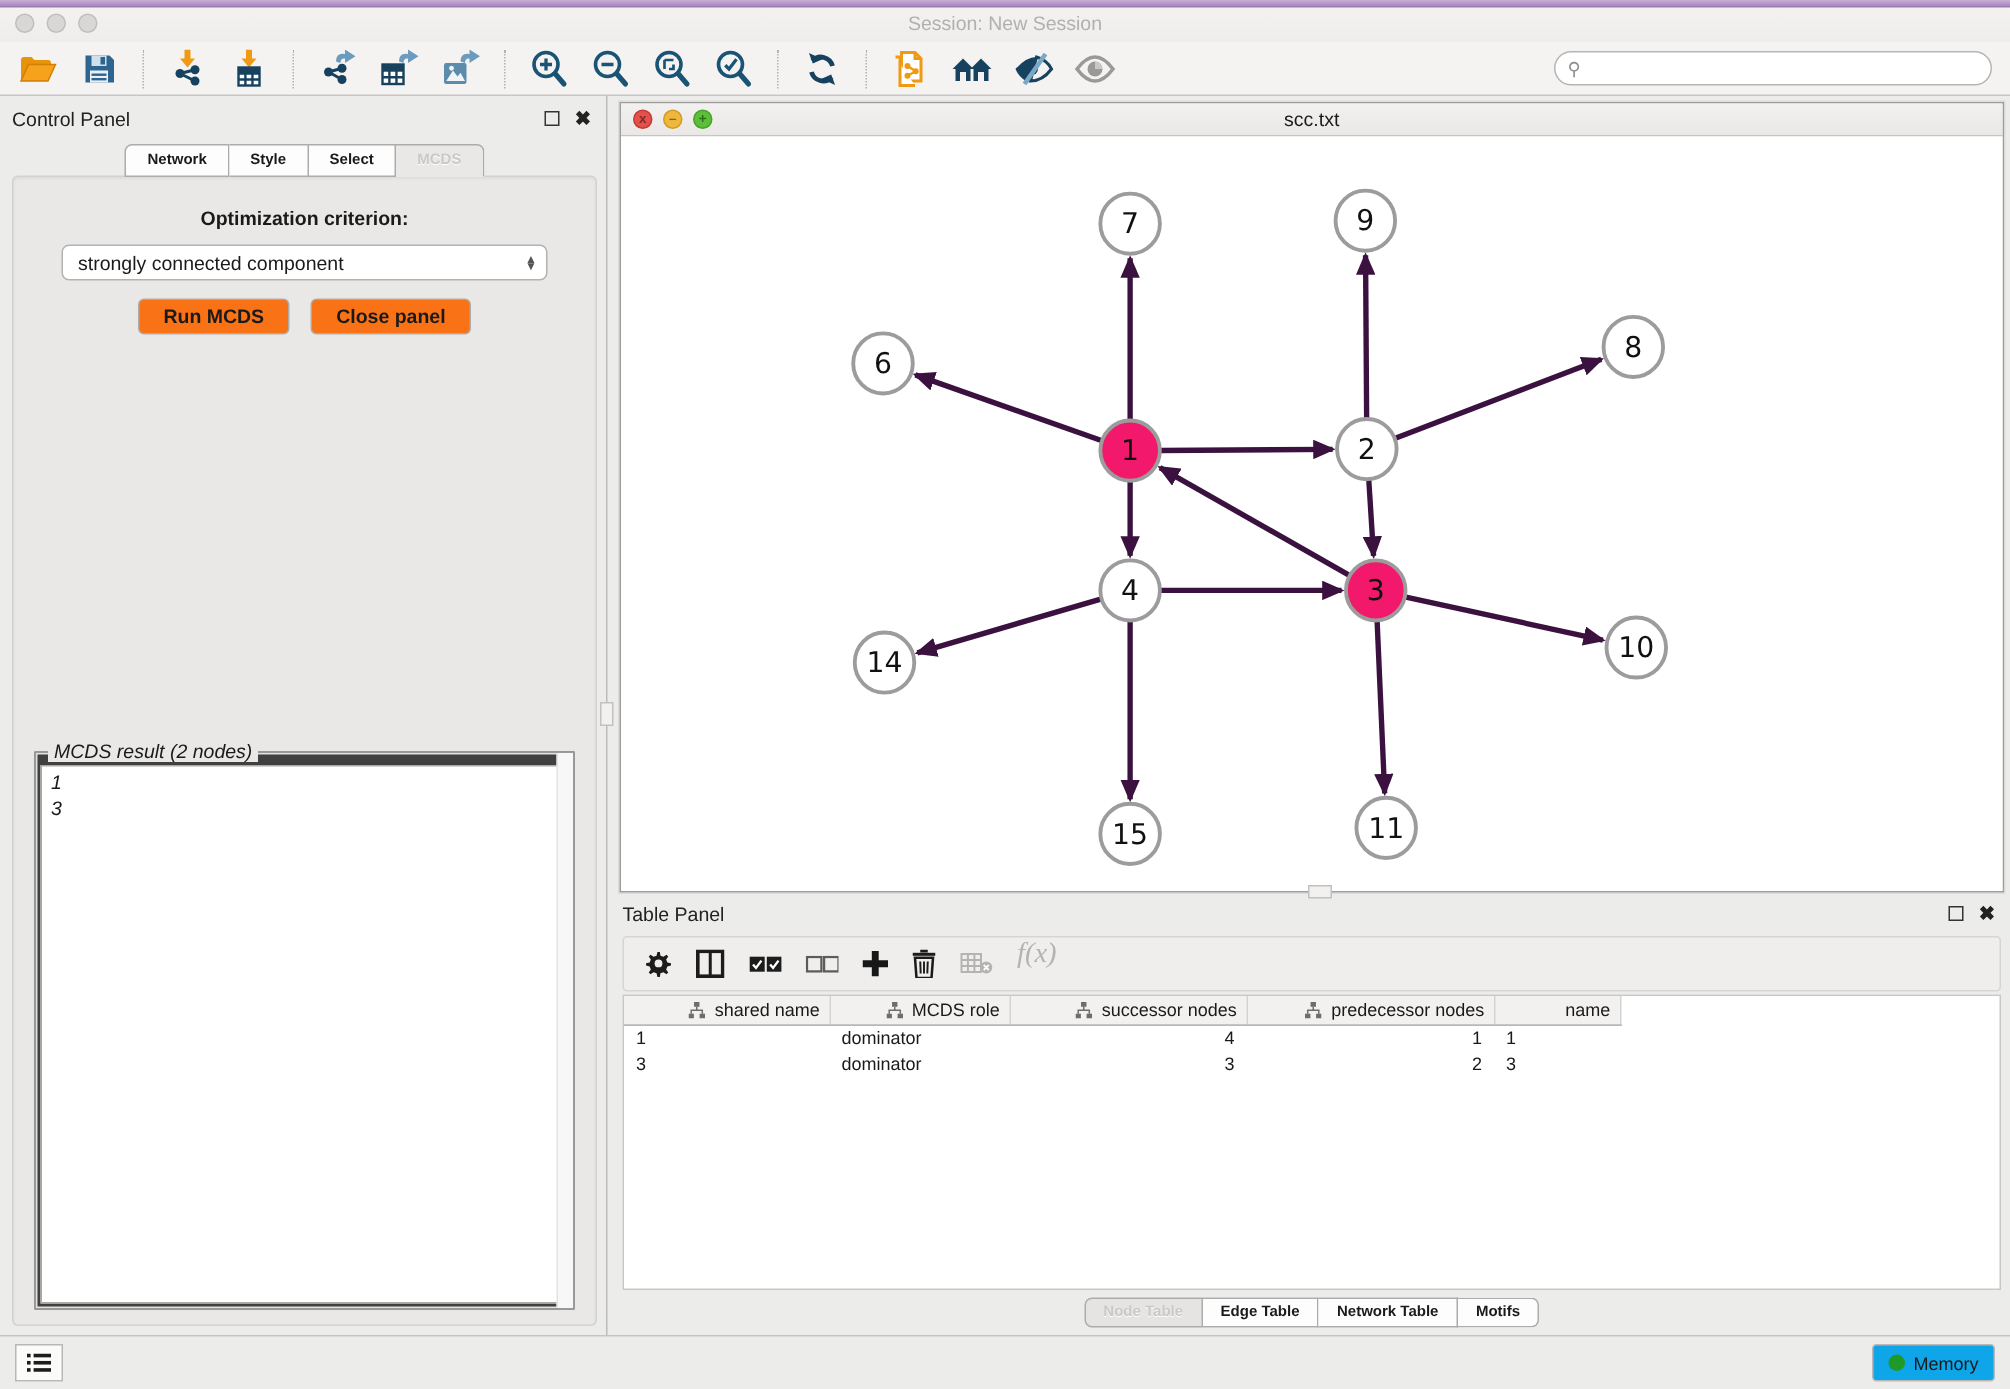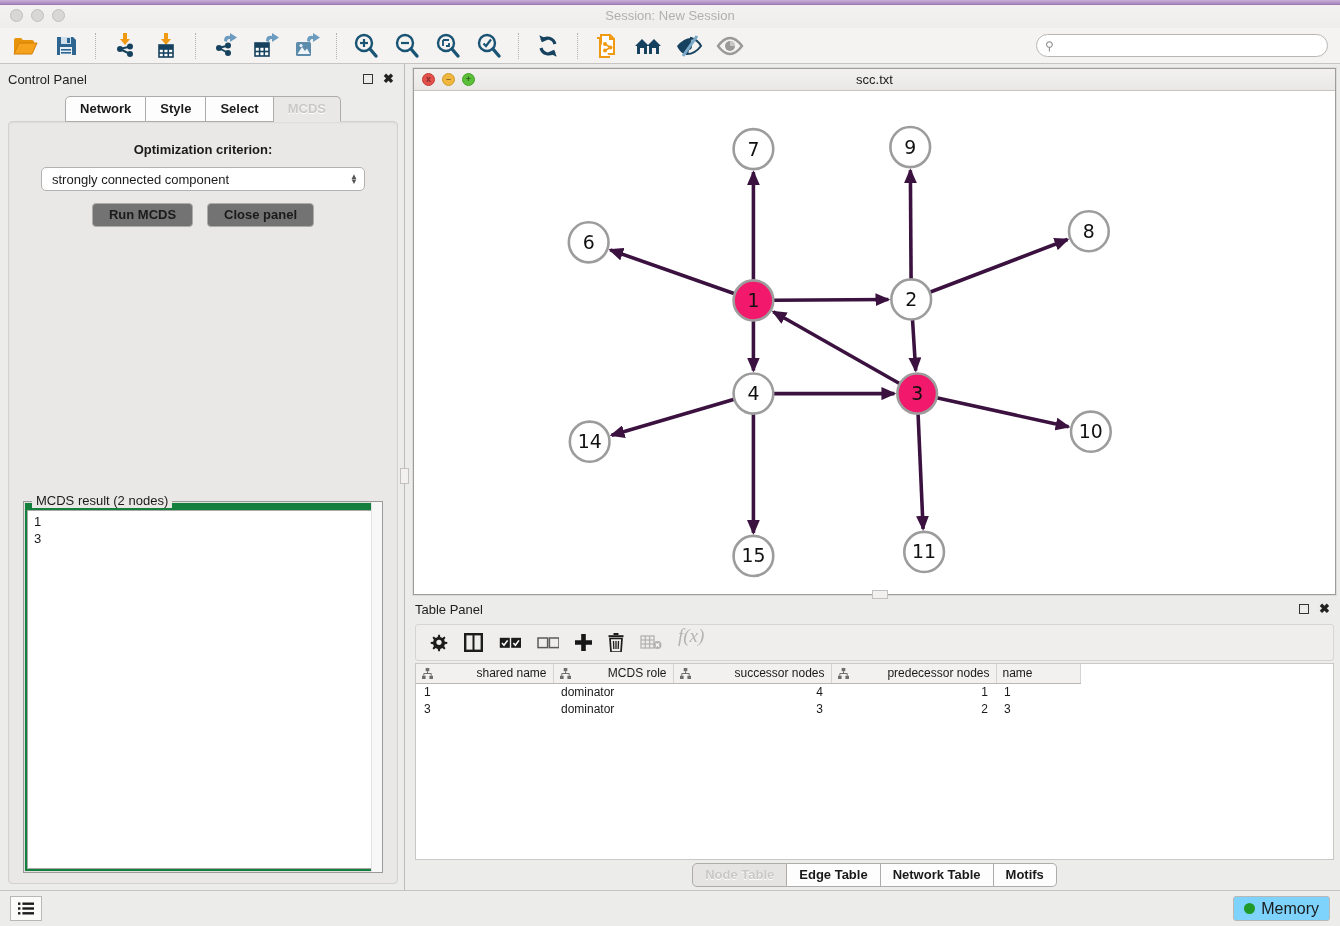--- a/index.html
+++ b/index.html
@@ -31,37 +31,37 @@
   .main { flex:1; display:flex; min-height:0; }
 
   
   .control-panel { width:404px; flex:0 0 auto; display:flex; flex-direction:column; padding:4px 6px 6px 8px; position:relative; }
   .panel-header { height:22px; display:flex; align-items:center; font-size:13px; color:#222; flex:0 0 auto; }
   .panel-header .ph-title { flex:1; }
   .ph-icons { display:flex; gap:10px; align-items:center; padding-right:4px; }
   .ph-float { width:10px; height:10px; border:1.5px solid #333; display:inline-block; }
   .ph-close { font-size:13px; font-weight:bold; color:#222; line-height:10px; }
   .cp-tabs { display:flex; justify-content:center; margin-top:6px; position:relative; z-index:2; }
-  .tab { font-size:13px; font-weight:bold; padding:4px 14px 5px; background:#fdfdfd; border:1px solid #adacaa; color:#1a1a1a; }
+  .tab { font-size:10px; font-weight:bold; padding:4px 14px 5px; background:#fdfdfd; border:1px solid #adacaa; color:#1a1a1a; }
   .tab:first-child { border-radius:5px 0 0 0; }
   .tab + .tab { border-left:none; }
   .tab:last-child { border-radius:0 5px 0 0; }
   .tab.active { background:#e9e8e6; color:#c9c8c6; text-shadow:0 1px 0 #fff; border-bottom:1px solid #e9e8e6;text-align:center; }
   .cp-body { flex:1; background:#e9e8e6; border:1px solid #d2d1cf; border-radius:4px; margin-top:-1px;
       box-shadow:inset 0 1px 2px rgba(0,0,0,.06); display:flex; flex-direction:column; padding:14px 14px 10px; min-height:0; }
   .opt-label { text-align:center; font-size:13px; font-weight:bold; color:#1a1a1a; margin-top:6px; }
   .cp-select { margin:10px 18px 0; height:24px; background:#fff; border:1px solid #b3b2b0; border-radius:5px;
       display:flex; align-items:center; padding:0 6px 0 10px; font-size:13px; }
   .cp-select .sel-text { flex:1; }
   .stepper { display:flex; flex-direction:column; line-height:5px; color:#555; font-size:8px; }
   .cp-buttons { display:flex; justify-content:center; gap:14px; margin-top:12px; }
-  .btn { background:#737373; border:1px solid #ababa9; border-radius:4px; font-size:13px; font-weight:bold;
+  .btn { background:#f97316; border:1px solid #ababa9; border-radius:4px; font-size:13px; font-weight:bold;
       padding:3px 16px 4px; color:#1a1a1a; }
   .mcds-result { margin-top:auto; border:1px solid #9b9a98; box-shadow:inset 0 0 0 1px #e0e0de;
-      padding:1px; height:372px; position:relative; background:#15803d; }
+      padding:1px; height:372px; position:relative; background:#404040;font-style:italic; }
   .mcds-legend { position:absolute; top:-9px; left:8px; background:#e9e8e6; padding:0 4px; font-size:13px; }
   .mcds-text { position:absolute; inset:8px 3px 3px 3px; background:#fff; border:1px solid #aaa9a7;
       font-size:13px; padding:2px 0 0 6px; line-height:17px; white-space:pre; }
   .mcds-scroll { position:absolute; top:0; right:0; bottom:0; width:11px; background:#f7f7f7; border-left:1px solid #e3e3e3; }
 
   
   .v-divider { width:5px; background:#ececea; border-left:1px solid #bdbcba; position:relative; flex:0 0 auto; }
   .v-grip { position:absolute; top:404px; left:-5px; width:9px; height:16px; background:#f2f1f0; border:1px solid #c2c1bf; }
 
   
@@ -85,37 +85,37 @@
   
   .table-panel { flex:1; display:flex; flex-direction:column; min-height:0; padding:3px 2px 0 2px; }
   .tp-toolbar { height:37px; background:#efeeec; border:1px solid #d6d5d3; border-radius:3px; margin-top:4px;
       display:flex; gap:16px; padding:0 14px; flex:0 0 auto; }
   .tp-icon { display:flex; align-items:center; justify-content:center; }
   .fx { font-family:"Liberation Serif", serif; font-style:italic; font-size:19px; color:#b4b3b1; }
   .tp-tablewrap { flex:1; background:#fff; border:1px solid #c9c8c6; margin-top:2px; overflow:hidden; min-height:0; }
   table.data { border-collapse:collapse; font-size:12px; }
   table.data th { background:#f2f1f0; border-right:1px solid #d4d3d1; border-bottom:1px solid #b9b8b6;
       font-weight:normal; font-size:12px; padding:2px 6px 3px; white-space:nowrap; }
-  table.data th .th-inner { display:flex; align-items:center; gap:6px; justify-content:space-between; }
+  table.data th .th-inner { display:flex; align-items:center; gap:6px; justify-content:flex-end; }
   table.data td { padding:1px 8px 2px; height:16px; white-space:nowrap; }
   td.al { text-align:left; } td.ar { text-align:right; }
   .tp-tabs { height:30px; display:flex; justify-content:center; align-items:center; flex:0 0 auto; background:#ececea; }
   .tp-tabs .tab { padding:3px 12px 4px; }
   .tp-tabs .tab:first-child { border-radius:5px 0 0 5px; }
   .tp-tabs .tab:last-child { border-radius:0 5px 5px 0; }
   .tp-tabs .tab.active { border-bottom:1px solid #adacaa; background:#e5e4e2; }
 
   
   .statusbar { height:36px; border-top:1px solid #c6c5c3; background:#ececea; display:flex; align-items:center;
       padding:0 10px; flex:0 0 auto; }
   .sb-left-btn { width:32px; height:25px; background:#fbfbfa; border:1px solid #b9b8b6; display:flex;
       align-items:center; justify-content:center; }
   .sb-spacer { flex:1; }
-  .memory-btn { height:25px; background:#7dd3fc; border:1px solid #b9b8b6; border-radius:3px; display:flex;
-      align-items:center; gap:6px; padding:0 10px; font-size:16px; }
+  .memory-btn { height:25px; background:#0ea5e9; border:1px solid #b9b8b6; border-radius:3px; display:flex;
+      align-items:center; gap:6px; padding:0 10px; font-size:12px; }
   .mem-dot { width:11px; height:11px; border-radius:50%; background:#1f9a28; }
 </style>
 </head>
 <body>
 
 <div class="app">
 
   <div class="titlebar">
     <div class="purple-strip"></div>
     <div class="traffic-lights">

